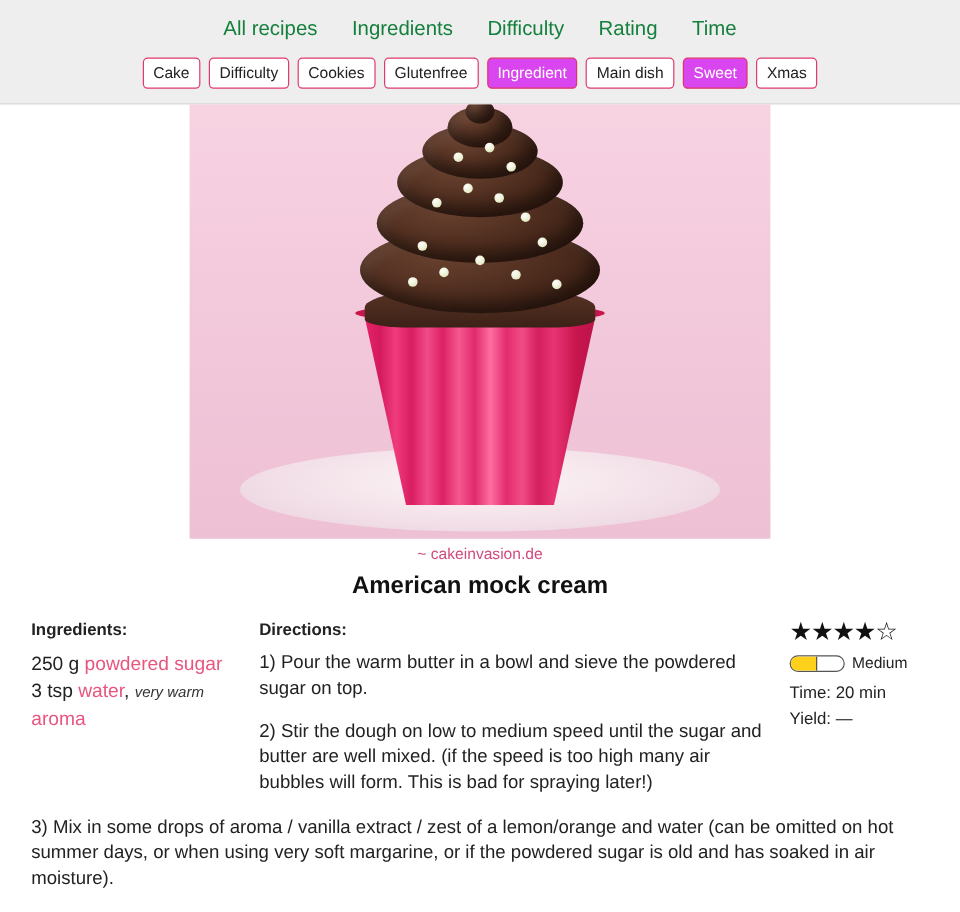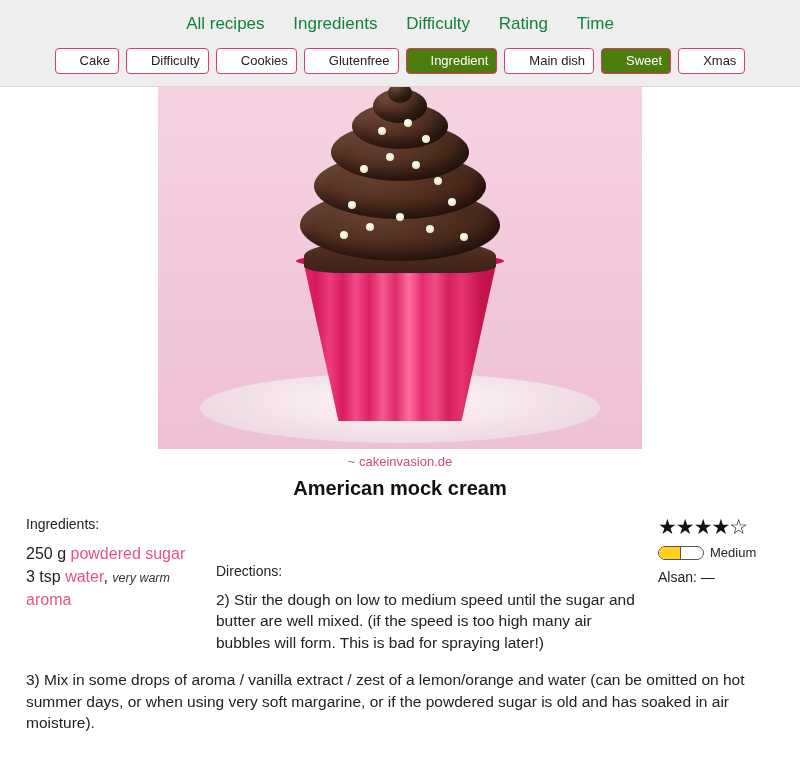--- a/index.html
+++ b/index.html
@@ -32,30 +32,30 @@
   .tags {
     display: flex;
     justify-content: center;
     gap: 7px;
     flex-wrap: wrap;
   }
   .tag {
     display: inline-block;
     font-size: 13px;
     line-height: 1;
-    padding: 5px 8px 6px 24px;
+    padding: 5px 8px 6px 8px;
     border: 1px solid #e03a6d;
     border-radius: 4px;
     background: #ffffff;
     color: #222;
     cursor: pointer;
     white-space: nowrap;
   }
   .tag.active {
-    background: #4d7c0f;
+    background: #d946ef;
     border-color: #e0336b;
     color: #ffffff;
   }
   
   .hero-wrap {
     text-align: center;
   }
   .hero {
     width: 484px;
     height: 362px;
@@ -152,26 +152,26 @@
     text-align: center;
     color: #111;
   }
   
   .columns {
     display: flex;
     padding: 16px 22px 0 26px;
     gap: 0;
   }
   .col-ingredients { width: 190px; flex: 0 0 190px; }
-  .col-directions  { flex: 1 1 auto; padding-right: 18px; margin-top: 47px; }
+  .col-directions  { flex: 1 1 auto; padding-right: 18px; }
   .col-meta        { width: 120px; flex: 0 0 120px; }
 
   .section-head {
     font-size: 14px;
-    font-weight: normal;
+    font-weight: bold;
     margin: 0 0 10px 0;
   }
   .ing-line {
     font-size: 16px;
     line-height: 1.45;
     color: #222;
   }
   .ing-name { color: #e8557f; }
   .ing-note { font-size: 12.5px; font-style: italic; color: #333; }
 
@@ -293,35 +293,40 @@
       <span class="ing-note">very warm</span>
     </div>
 
     <div class="ing-line">
       <span class="ing-name">aroma</span>
     </div>
   </div>
 
   <div class="col-directions">
     <div class="section-head">Directions:</div>
+    <p class="dir-p">1) Pour the warm butter in a bowl and sieve the powdered sugar on top.</p>
     <p class="dir-p">2) Stir the dough on low to medium speed until the sugar and butter are well mixed. (if the speed is too high many air bubbles will form. This is bad for spraying later!)</p>
   </div>
 
   <div class="col-meta">
     <div class="stars">
       <span>★</span><span>★</span><span>★</span><span>★</span><span>☆</span>
     </div>
     <div class="difficulty-row">
       <span class="diff-bar">
           <span class="diff-fill"></span>
         </span>
       <span class="diff-label">Medium</span>
     </div>
     <div class="meta-line">
-      <span>Alsan:</span>
+      <span>Time:</span>
+      <span>20 min</span>
+    </div>
+    <div class="meta-line">
+      <span>Yield:</span>
       <span>—</span>
     </div>
   </div>
 </div>
 
 <div class="fulltext">
   <p>3) Mix in some drops of aroma / vanilla extract / zest of a lemon/orange and water (can be omitted on hot summer days, or when using very soft margarine, or if the powdered sugar is old and has soaked in air moisture).</p>
 
 </div>
 

